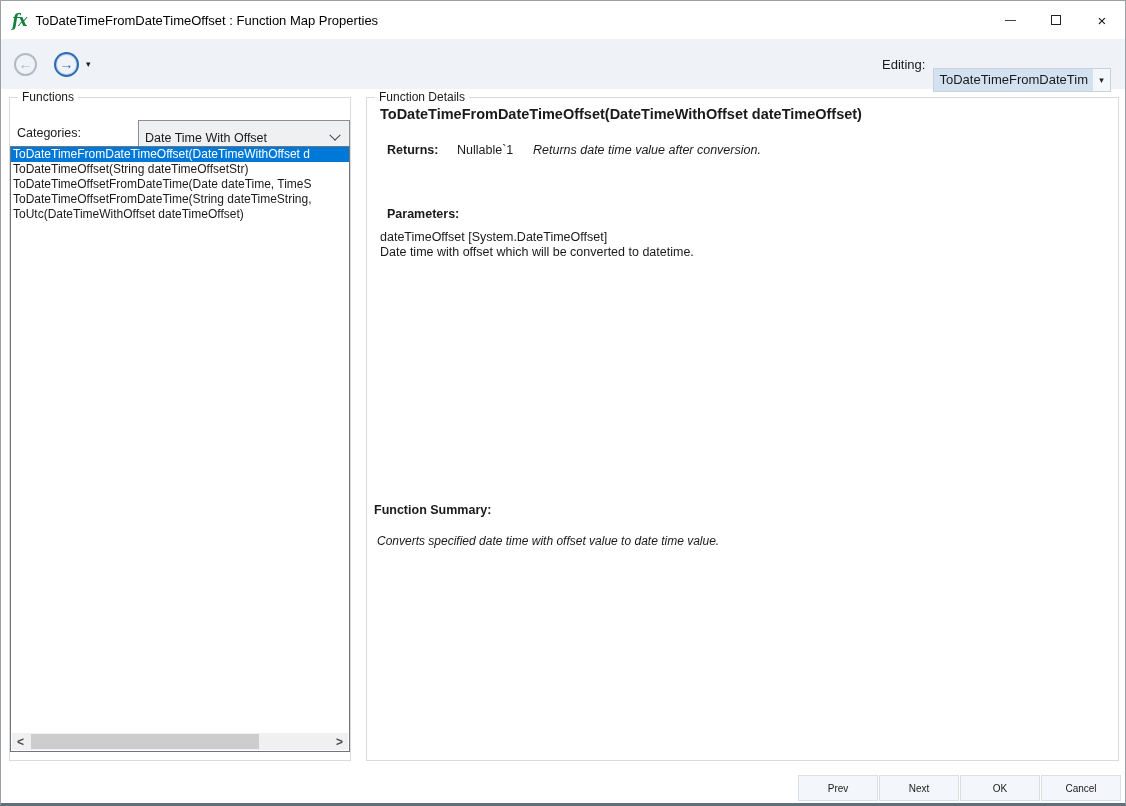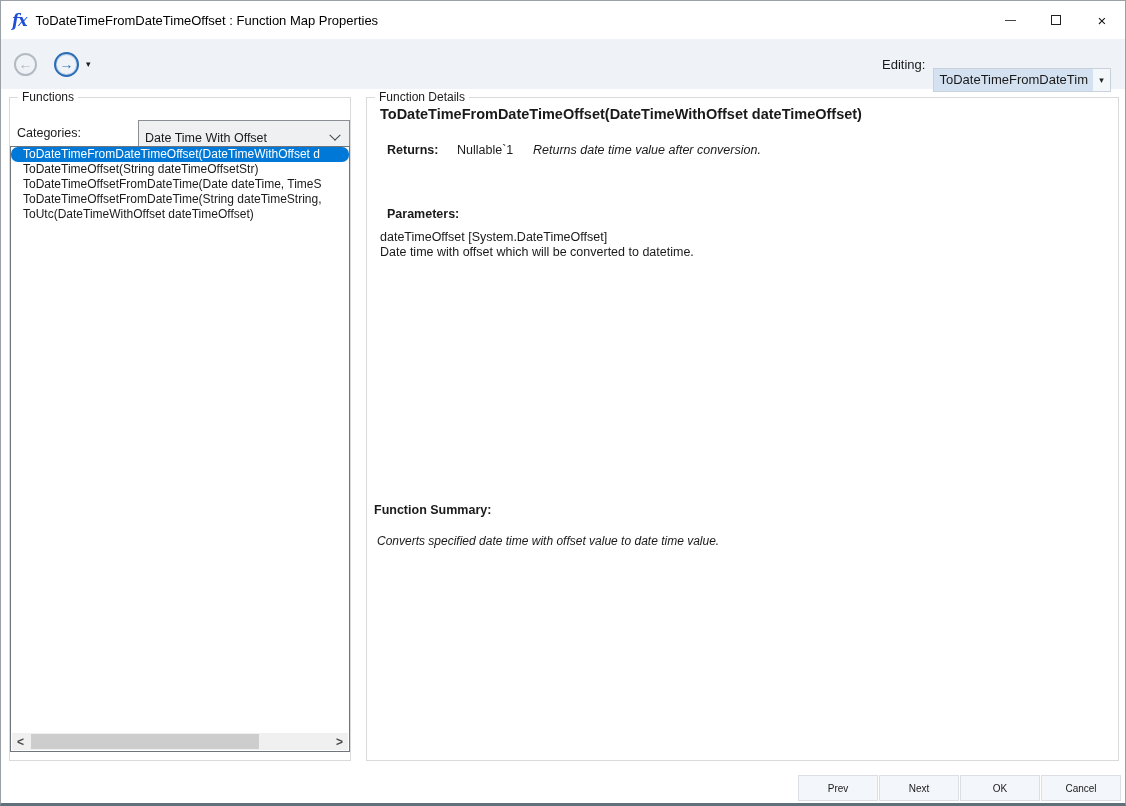--- a/index.html
+++ b/index.html
@@ -8,21 +8,21 @@
 
   .window{
     position:relative; width:1126px; height:806px; background:#ffffff;
     border:1px solid #9aa0a6; border-bottom:3px solid #5f707a; overflow:hidden;
   }
 
   
   .titlebar{ height:38px; background:#ffffff; display:flex; align-items:center; }
   .app-icon{
     margin-left:11px; font-family:"DejaVu Serif",serif; font-style:italic; font-weight:bold;
-    font-size:16px; color:#1d4ed8; letter-spacing:-1px;
+    font-size:16px; color:#15803d; letter-spacing:-1px;
   }
   .titlebar .title{ margin-left:9px; font-size:13px; color:#000; }
   .win-controls{ margin-left:auto; display:flex; height:100%; }
   .win-btn{ width:46px; height:100%; display:flex; align-items:center; justify-content:center; color:#222; }
   .glyph-min{ width:11px; border-top:1px solid #444; display:block; }
   .glyph-max{ width:10px; height:10px; border:1px solid #222; display:block; }
   .glyph-close{ font-size:15px; line-height:1; color:#111; }
 
   
   .toolbar{ height:50px; background:#eff3f8; display:flex; align-items:center; }
@@ -55,22 +55,22 @@
     position:absolute; left:128px; top:22px; width:212px; height:35px;
     background:#eef0f1; border:1px solid #898f94; display:flex; align-items:center;
   }
   .categories-combo .val{ flex:1; padding-left:6px; font-size:12.5px; white-space:nowrap; overflow:hidden; }
   .chev{ width:8px; height:8px; border-right:1.4px solid #40484f; border-bottom:1.4px solid #40484f;
          transform:rotate(45deg) translate(-2px,-2px); margin-right:10px; flex:none; }
   .listbox{
     position:absolute; left:0; right:0; top:48px; bottom:8px;
     border:1px solid #6f757b; background:#fff; overflow:hidden;
   }
-  .list-item{ height:15px; line-height:15px; font-size:12px; padding-left:12px;
-              white-space:nowrap; overflow:hidden; color:#1a1a1a;border-radius:7px; }
+  .list-item{ height:15px; line-height:15px; font-size:12px; padding-left:2px;
+              white-space:nowrap; overflow:hidden; color:#1a1a1a; }
   .list-item.selected{ background:#0078d7; color:#ffffff; }
 
   .hscroll{ position:absolute; left:1px; right:1px; bottom:1px; height:17px; background:#f0f0f0; }
   .hs-btn{ position:absolute; top:0; width:17px; height:17px; display:flex; align-items:center;
            justify-content:center; font-size:12px; font-weight:bold; color:#4a4a4a; }
   .hs-left{ left:0; } .hs-right{ right:0; }
   .hs-thumb{ position:absolute; left:19px; top:1px; bottom:1px; width:228px; background:#cdcdcd; }
 
   
   .signature{ position:absolute; left:13px; top:8px; font-size:14.5px; font-weight:bold; white-space:nowrap; }

